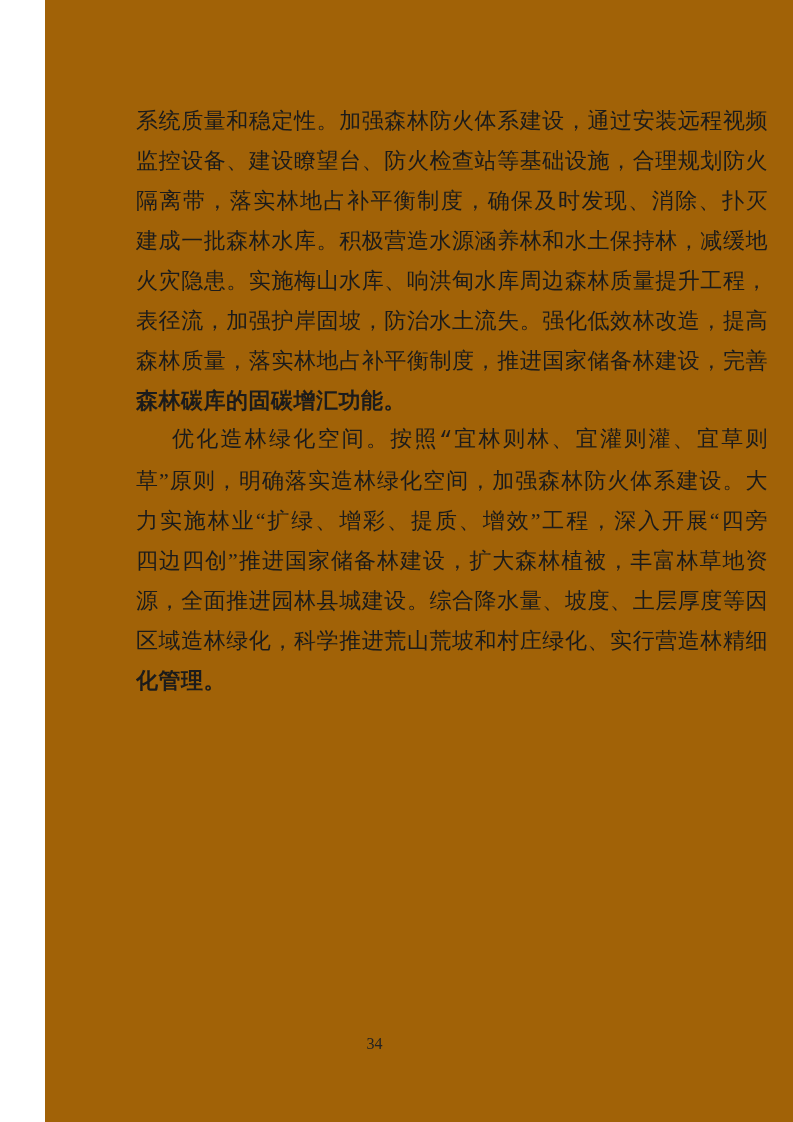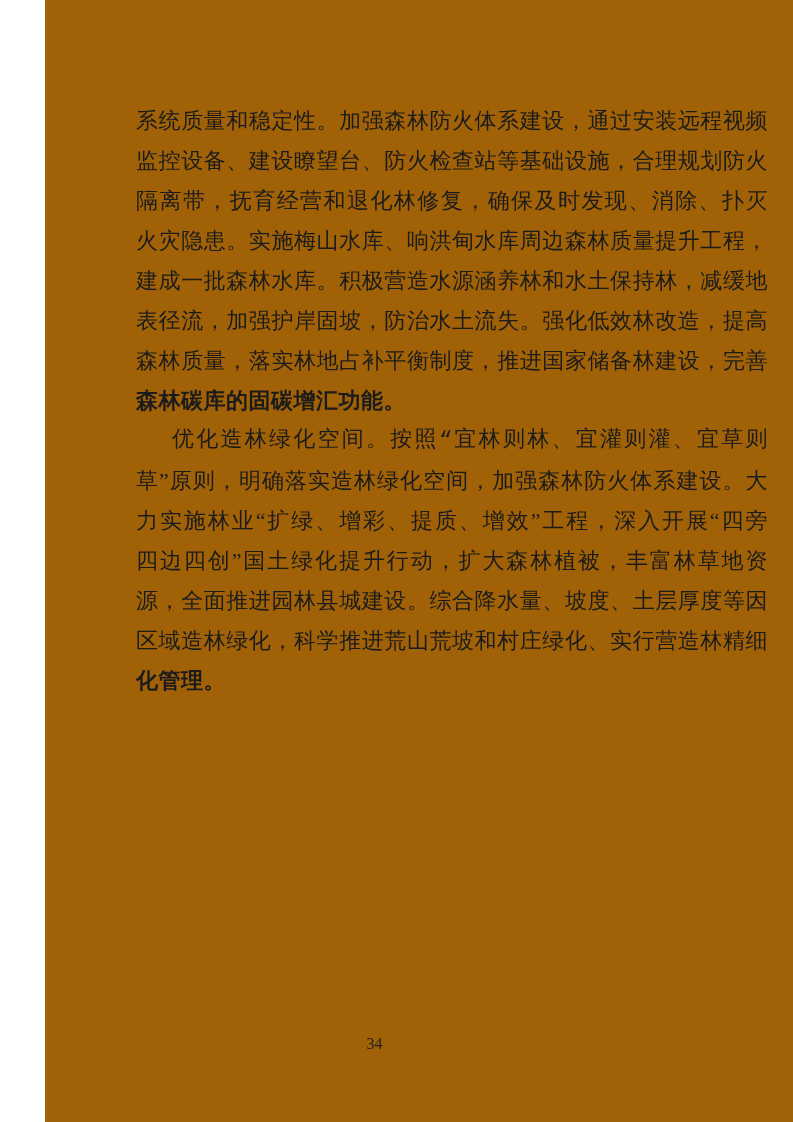--- a/index.html
+++ b/index.html
@@ -59,33 +59,33 @@
 </head>
 <body>
 
 <div class="page">
 
   <div class="content">
 
     <div class="paragraph">
       <div class="ln">系统质量和稳定性。加强森林防火体系建设，通过安装远程视频</div>
       <div class="ln">监控设备、建设瞭望台、防火检查站等基础设施，合理规划防火</div>
-      <div class="ln">隔离带，抚育经营和退化林修复，确保及时发现、消除、扑灭</div>
+      <div class="ln">隔离带，落实林地占补平衡制度，确保及时发现、消除、扑灭</div>
+      <div class="ln">建成一批森林水库。积极营造水源涵养林和水土保持林，减缓地</div>
       <div class="ln">火灾隐患。实施梅山水库、响洪甸水库周边森林质量提升工程，</div>
-      <div class="ln">建成一批森林水库。积极营造水源涵养林和水土保持林，减缓地</div>
       <div class="ln">表径流，加强护岸固坡，防治水土流失。强化低效林改造，提高</div>
       <div class="ln">森林质量，落实林地占补平衡制度，推进国家储备林建设，完善</div>
       <div class="ln ln-end">森林碳库的固碳增汇功能。</div>
     </div>
 
     <div class="paragraph">
       <div class="ln ln-indent">优化造林绿化空间。按照“宜林则林、宜灌则灌、宜草则</div>
       <div class="ln">草”原则，明确落实造林绿化空间，加强森林防火体系建设。大</div>
       <div class="ln">力实施林业“扩绿、增彩、提质、增效”工程，深入开展“四旁</div>
-      <div class="ln">四边四创”国土绿化提升行动，扩大森林植被，丰富林草地资</div>
+      <div class="ln">四边四创”推进国家储备林建设，扩大森林植被，丰富林草地资</div>
       <div class="ln">源，全面推进园林县城建设。综合降水量、坡度、土层厚度等因</div>
       <div class="ln">区域造林绿化，科学推进荒山荒坡和村庄绿化、实行营造林精细</div>
       <div class="ln ln-end">化管理。</div>
     </div>
 
 
   </div>
 
   <div class="page-number">34</div>
 

